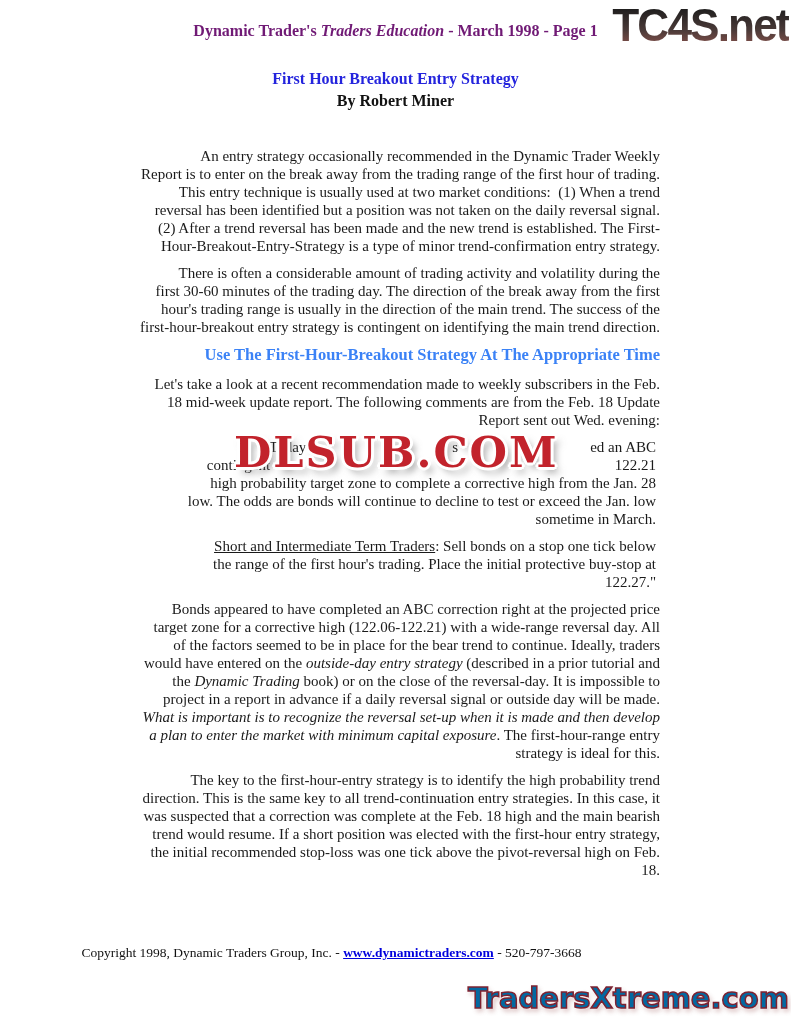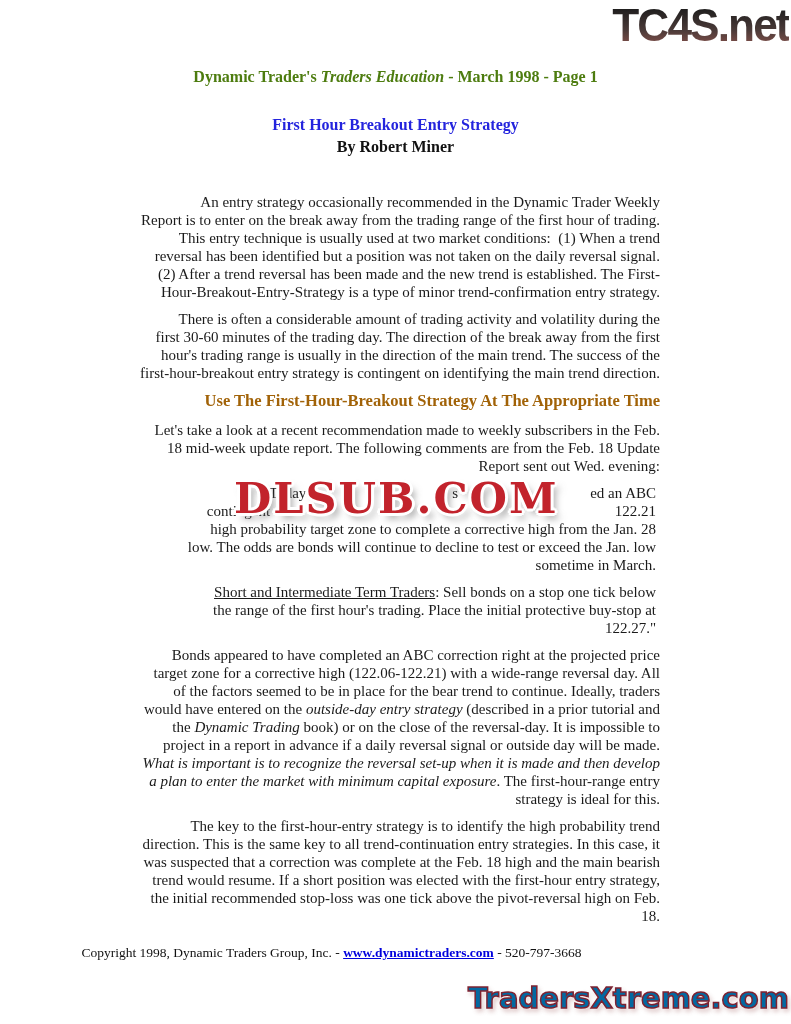--- a/index.html
+++ b/index.html
@@ -6,24 +6,24 @@
   .page{
     position:relative;
     width:791px;height:1024px;
     background:#ffffff;
     overflow:hidden;
     font-family:"Liberation Serif", serif;
     color:#1a1a1a;
   }
   
   .doc-header{
-    padding-top:68px;
+    padding-top:22px;
     text-align:center;
     font-size:16px;font-weight:bold;
-    color:#4d7c0f;
+    color:#701a75;
   }
   .doc-header .it{font-style:italic;}
   .title{
     margin:30px 0 0 0;
     text-align:center;
     font-size:16px;font-weight:bold;
     color:#2424dd;
   }
   .byline{
     margin-top:4px;
@@ -37,21 +37,21 @@
     width:520px;
     font-size:15px;
     line-height:18px;
     text-align:right;
   }
   .body p{margin:0 0 9px 0;}
   .indent{text-indent:23px;}
   h2.sec{
     margin:3px 0 10px 0;
     font-size:16.5px;font-weight:bold;
-    color:#a16207;
+    color:#3b82f6;
     line-height:20px;
   }
   .bq{
     position:relative;
     margin:0 0 9px 46px;
     width:470px;
   }
   .bq-frag{white-space:nowrap;}
   .bq-frag .sp{display:inline-block;height:1px;}
   .sp1{width:146px;}

